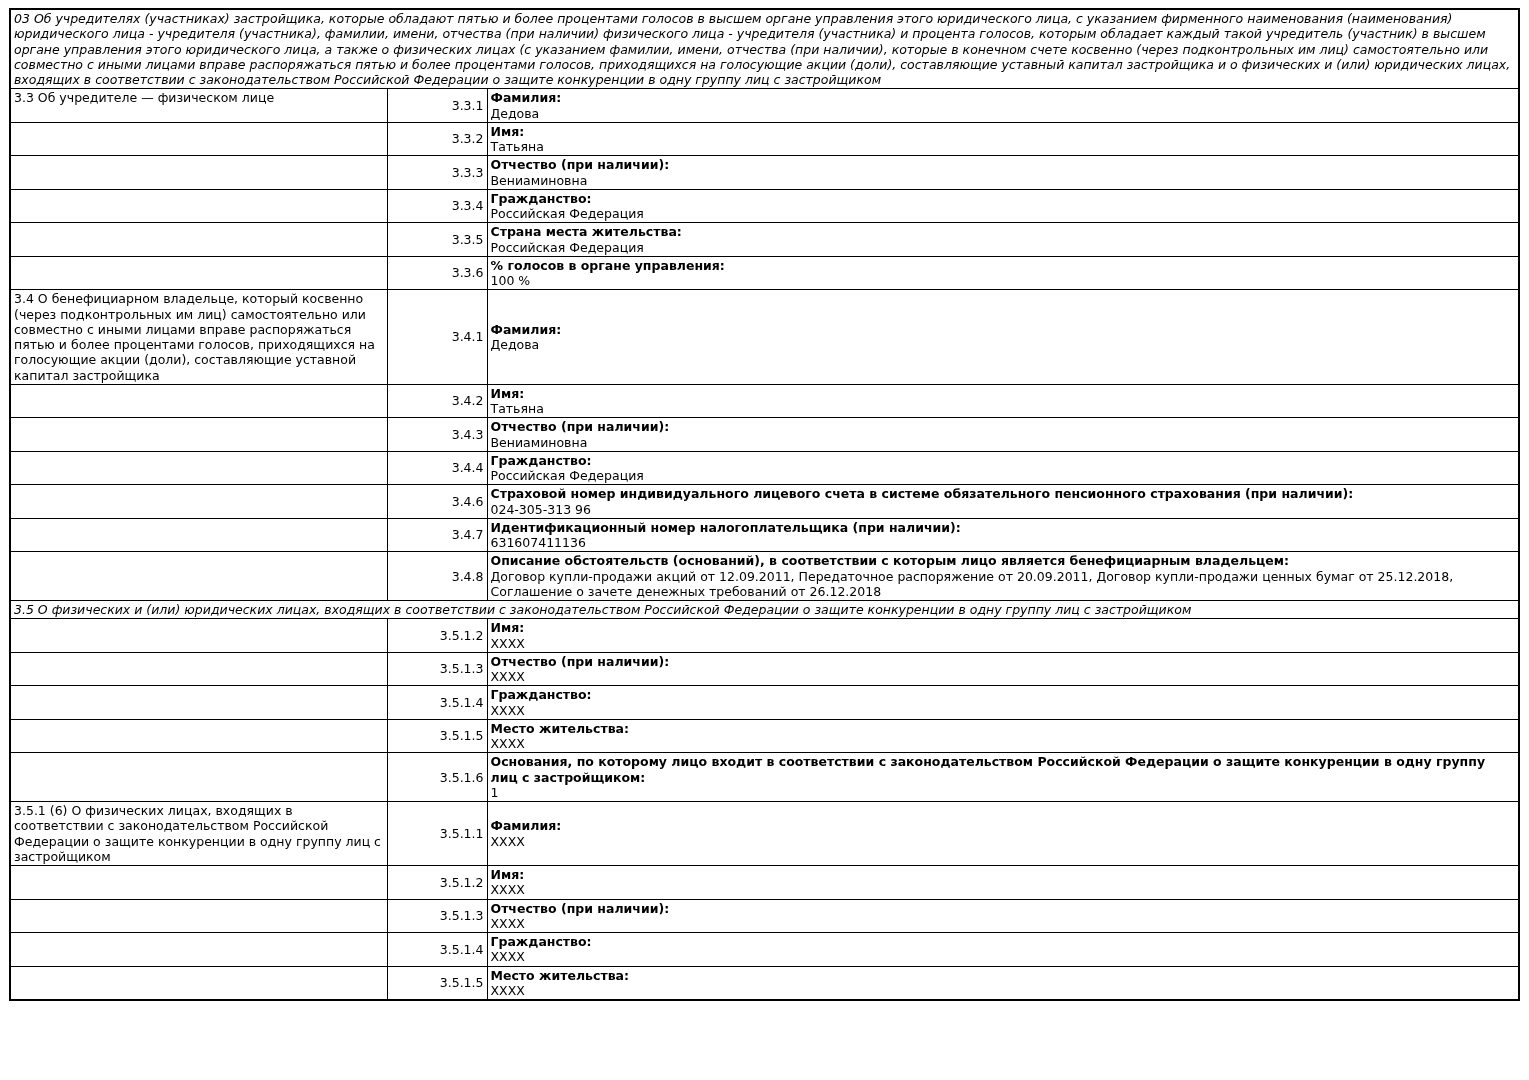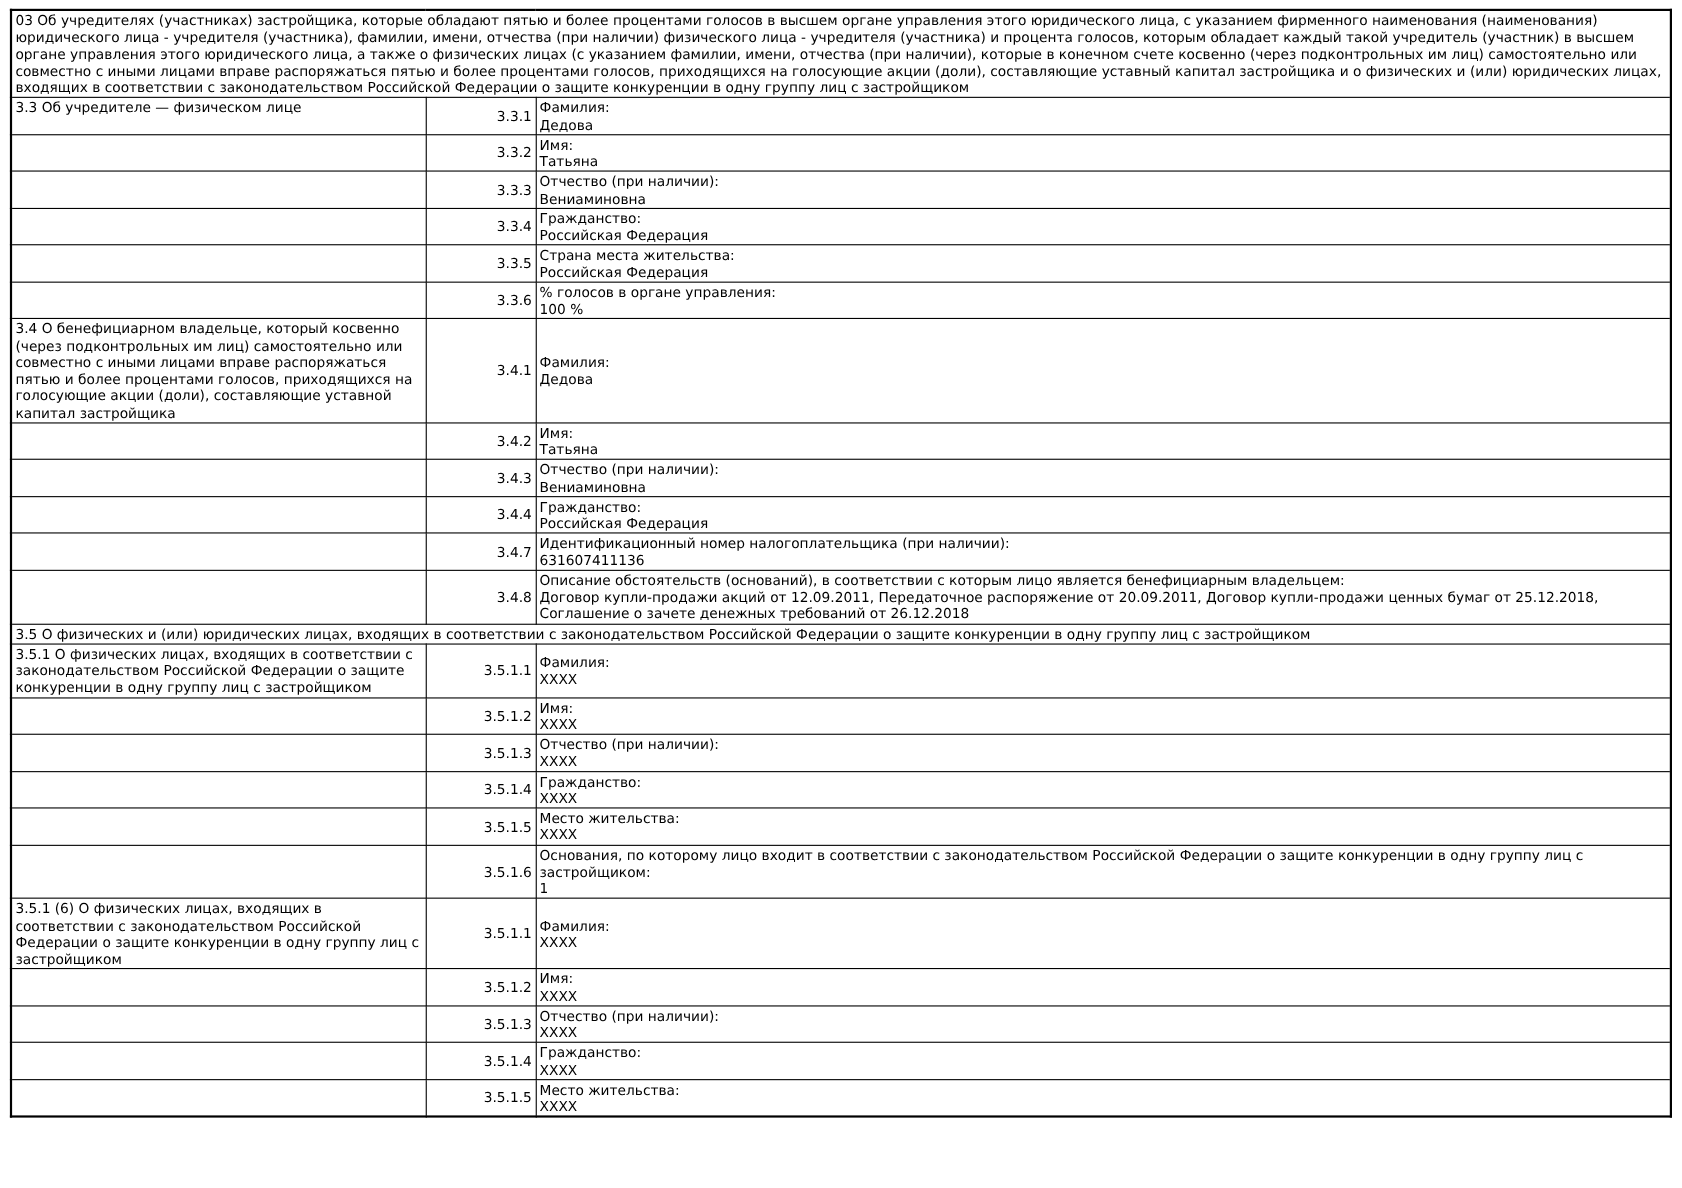--- a/index.html
+++ b/index.html
@@ -25,33 +25,34 @@
   }
   table.doc-table td {
     border: 1px solid #000000;
     padding: 1px 3px;
     line-height: 1.22;
     word-wrap: break-word;
   }
   td.section-cell {
     padding: 2px 3px;
     vertical-align: top;
+    font-style: italic;
   }
   td.group-cell {
     vertical-align: top;
   }
   td.code-cell {
     vertical-align: middle;
     text-align: right;
   }
   td.value-cell {
     vertical-align: middle;
   }
   .field-label {
-    font-weight: normal;
+    font-weight: bold;
   }
   .field-value {
     font-weight: normal;
   }
   col.c-group { width: 377px; }
   col.c-code  { width: 100px; }
   col.c-value { width: auto; }
 </style>
 </head>
 <body>
@@ -142,44 +143,44 @@
         <tr>
           <td class="group-cell"></td>
           <td class="code-cell">3.4.4</td>
           <td class="value-cell">
             <div class="field-label">Гражданство:</div>
             <div class="field-value">Российская Федерация</div>
           </td>
         </tr>
         <tr>
           <td class="group-cell"></td>
+          <td class="code-cell">3.4.6</td>
+          <td class="value-cell">
+            <div class="field-label">Страховой номер индивидуального лицевого счета в системе обязательного пенсионного страхования (при наличии):</div>
+            <div class="field-value">024-305-313 96</div>
+          </td>
+        </tr>
+        <tr>
+          <td class="group-cell"></td>
           <td class="code-cell">3.4.7</td>
           <td class="value-cell">
             <div class="field-label">Идентификационный номер налогоплательщика (при наличии):</div>
             <div class="field-value">631607411136</div>
           </td>
         </tr>
         <tr>
           <td class="group-cell"></td>
           <td class="code-cell">3.4.8</td>
           <td class="value-cell">
             <div class="field-label">Описание обстоятельств (оснований), в соответствии с которым лицо является бенефициарным владельцем:</div>
             <div class="field-value">Договор купли-продажи акций от 12.09.2011, Передаточное распоряжение от 20.09.2011, Договор купли-продажи ценных бумаг от 25.12.2018, Соглашение о зачете денежных требований от 26.12.2018</div>
           </td>
         </tr>
         <tr>
           <td colspan="3" class="section-cell">3.5 О физических и (или) юридических лицах, входящих в соответствии с законодательством Российской Федерации о защите конкуренции в одну группу лиц с застройщиком</td>
-        </tr>
-        <tr>
-          <td class="group-cell">3.5.1 О физических лицах, входящих в соответствии с законодательством Российской Федерации о защите конкуренции в одну группу лиц с застройщиком</td>
-          <td class="code-cell">3.5.1.1</td>
-          <td class="value-cell">
-            <div class="field-label">Фамилия:</div>
-            <div class="field-value">XXXX</div>
-          </td>
         </tr>
         <tr>
           <td class="group-cell"></td>
           <td class="code-cell">3.5.1.2</td>
           <td class="value-cell">
             <div class="field-label">Имя:</div>
             <div class="field-value">XXXX</div>
           </td>
         </tr>
         <tr>

